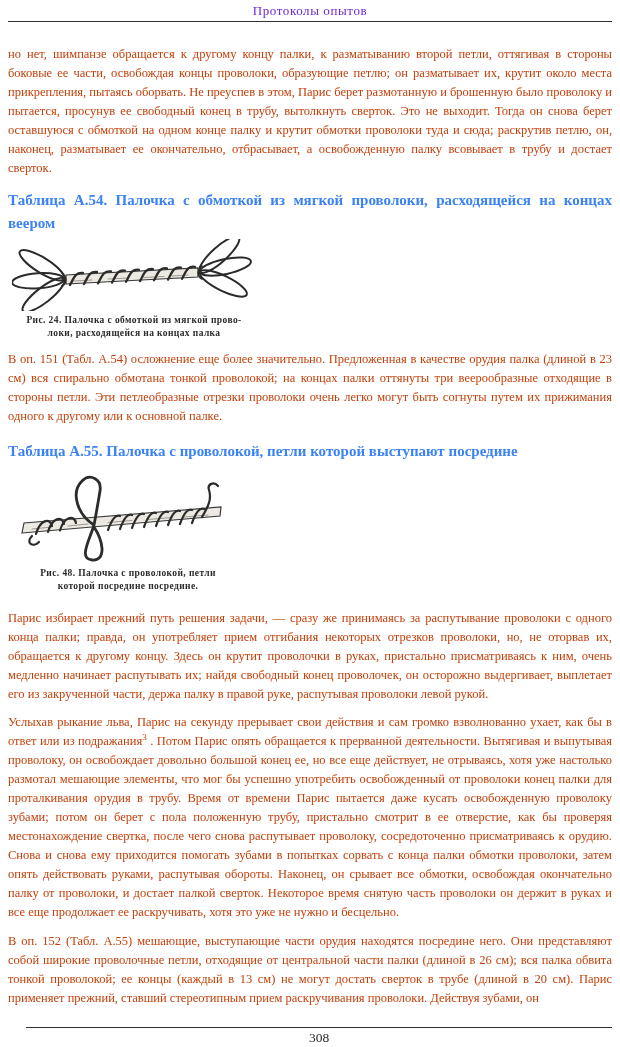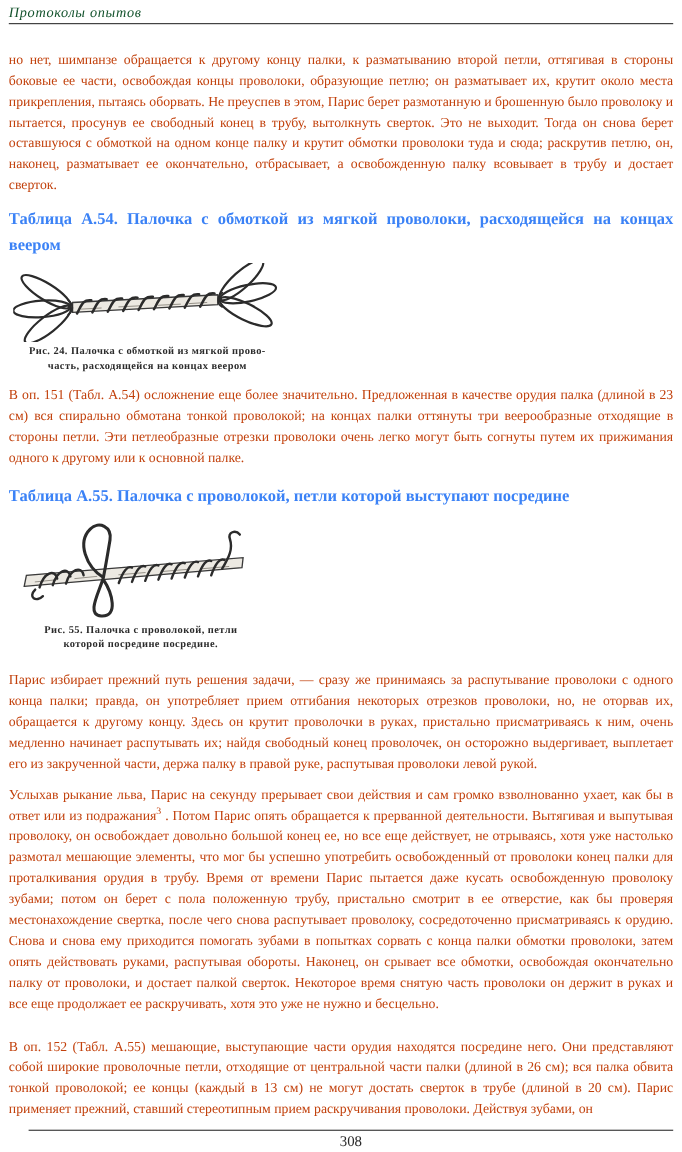--- a/index.html
+++ b/index.html
@@ -8,25 +8,24 @@
     background: #ffffff;
     color: #1c1c1c;
     font-family: "Liberation Serif", serif;
     position: relative;
     overflow: hidden;
   }
   .page { padding: 0 8px; }
 
   .running-header {
     padding-top: 3px;
-    text-align: left;
+    text-align: center;
     font-size: 13px;
     letter-spacing: 0.6px;
-    color: #14532d;
-    font-style: italic;
+    color: #6d28d9;
   }
   .header-rule {
     margin-top: 2px;
     border-top: 1.5px solid #2f2f2f;
     height: 0;
   }
 
   p.body-par {
     margin: 0;
     font-size: 12.5px;
@@ -36,21 +35,21 @@
   }
   p.body-par sup {
     font-size: 9px;
     line-height: 0;
     vertical-align: super;
   }
   #par-1 { margin-top: 23px; }
   #par-2 { margin-top: 11px; }
   #par-3 { margin-top: 17px; }
   #par-4 { margin-top: 9px; }
-  #par-5 { margin-top: 20px; }
+  #par-5 { margin-top: 10px; }
 
   h2.table-heading {
     margin: 11px 0 0 0;
     font-size: 15px;
     line-height: 23px;
     font-weight: bold;
     text-align: justify;
     color: #3b82f6;
   }
   #heading-a55 { margin-top: 14px; }
@@ -146,21 +145,21 @@
 
       <g transform="translate(188,33)" class="ill" stroke-width="2">
         <ellipse cx="26" cy="0" rx="26" ry="7.5" transform="rotate(-42)"></ellipse>
         <ellipse cx="26" cy="0" rx="26" ry="7.5" transform="rotate(-12)"></ellipse>
         <ellipse cx="26" cy="0" rx="26" ry="7.5" transform="rotate(26)"></ellipse>
         <path d="M2,-6 C-3,-2 -3,4 2,7" stroke-width="1.6"></path>
       </g>
     </svg>
     <figcaption>
       <span>Рис. 24. Палочка с обмоткой из мягкой прово-</span><br>
-      <span>часть, расходящейся на концах веером</span>
+      <span>локи, расходящейся на концах палка</span>
     </figcaption>
   </figure>
 
   <p class="body-par" id="par-2">В оп. 151 (Табл. А.54) осложнение еще более значительно. Предложенная в качестве орудия палка (длиной в 23 см) вся спирально обмотана тонкой проволокой; на концах палки оттянуты три веерообразные отходящие в стороны петли. Эти петлеобразные отрезки проволоки очень легко могут быть согнуты путем их прижимания одного к другому или к основной палке.</p>
 
   <h2 class="table-heading" id="heading-a55">Таблица А.55. Палочка с проволокой, петли которой выступают посредине</h2>
 
   <figure id="figure-55">
     <svg width="230" height="95" viewBox="0 0 230 95">
 
@@ -185,21 +184,21 @@
         <path d="M132,58 C136,47 140,42 144,44"></path>
         <path d="M144,57 C148,46 152,41 156,43"></path>
         <path d="M156,56 C160,45 164,40 168,42"></path>
         <path d="M168,55 C172,44 176,39 180,41"></path>
         <path d="M180,54 C184,43 188,38 192,40"></path>
       </g>
 
       <path class="ill" stroke-width="2.2" d="M190,48 C196,38 200,30 197,21 C195,15 202,12 206,17"></path>
     </svg>
     <figcaption>
-      <span>Рис. 55. Палочка с проволокой, петли</span><br>
+      <span>Рис. 48. Палочка с проволокой, петли</span><br>
       <span>которой посредине посредине.</span>
     </figcaption>
   </figure>
 
   <p class="body-par" id="par-3">Парис избирает прежний путь решения задачи, — сразу же принимаясь за распутывание проволоки с одного конца палки; правда, он употребляет прием отгибания некоторых отрезков проволоки, но, не оторвав их, обращается к другому концу. Здесь он крутит проволочки в руках, пристально присматриваясь к ним, очень медленно начинает распутывать их; найдя свободный конец проволочек, он осторожно выдергивает, выплетает его из закрученной части, держа палку в правой руке, распутывая проволоки левой рукой.</p>
 
   <p class="body-par" id="par-4"><span>Услыхав рыкание льва, Парис на секунду прерывает свои действия и сам громко взволнованно ухает, как бы в ответ или из подражания</span><sup>3</sup><span> . Потом Парис опять обращается к прерванной деятельности. Вытягивая и выпутывая проволоку, он освобождает довольно большой конец ее, но все еще действует, не отрываясь, хотя уже настолько размотал мешающие элементы, что мог бы успешно употребить освобожденный от проволоки конец палки для проталкивания орудия в трубу. Время от времени Парис пытается даже кусать освобожденную проволоку зубами; потом он берет с пола положенную трубу, пристально смотрит в ее отверстие, как бы проверяя местонахождение свертка, после чего снова распутывает проволоку, сосредоточенно присматриваясь к орудию. Снова и снова ему приходится помогать зубами в попытках сорвать с конца палки обмотки проволоки, затем опять действовать руками, распутывая обороты. Наконец, он срывает все обмотки, освобождая окончательно палку от проволоки, и достает палкой сверток. Некоторое время снятую часть проволоки он держит в руках и все еще продолжает ее раскручивать, хотя это уже не нужно и бесцельно.</span></p>
 
   <p class="body-par" id="par-5">В оп. 152 (Табл. А.55) мешающие, выступающие части орудия находятся посредине него. Они представляют собой широкие проволочные петли, отходящие от центральной части палки (длиной в 26 см); вся палка обвита тонкой проволокой; ее концы (каждый в 13 см) не могут достать сверток в трубе (длиной в 20 см). Парис применяет прежний, ставший стереотипным прием раскручивания проволоки. Действуя зубами, он</p>
 

